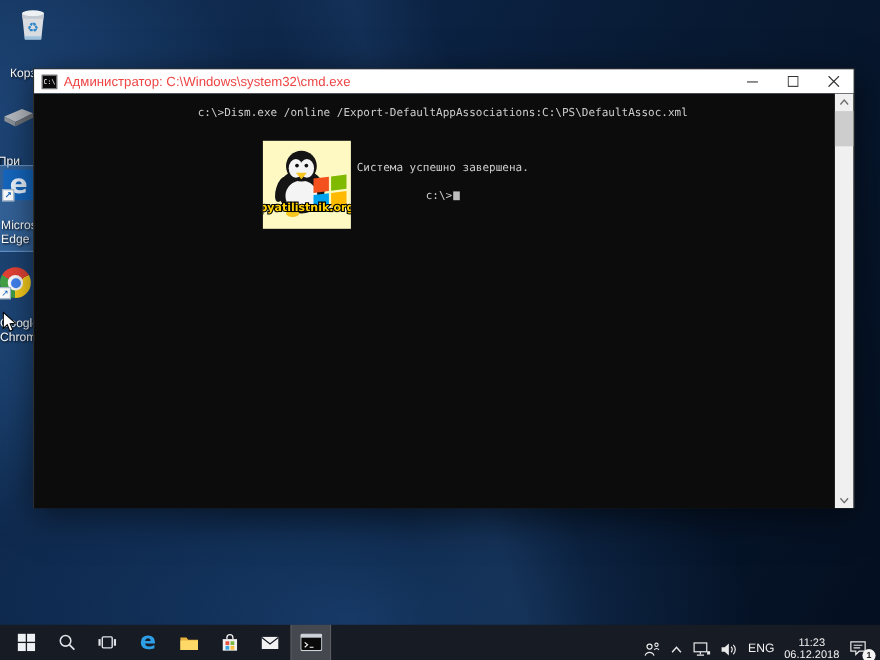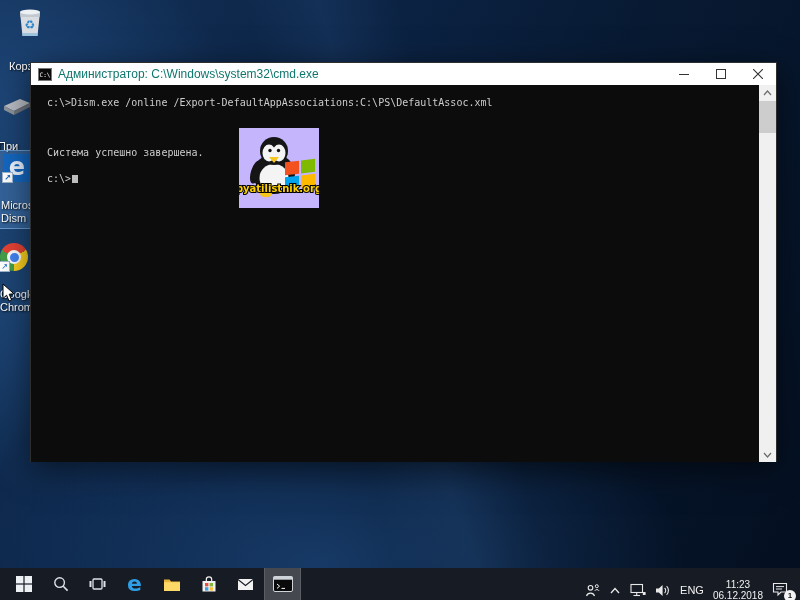--- a/index.html
+++ b/index.html
@@ -58,40 +58,40 @@
   }
   .titlebar {
     height:22px; background:#ffffff; display:flex; align-items:center;
   }
   .cmd-mini-icon {
     width:14px; height:13px; margin-left:7px; background:#0a0a0a; border:1px solid #777;
     color:#fff; font-size:6px; line-height:11px; font-family:"DejaVu Sans Mono", monospace;
     text-align:center; flex:0 0 auto;
   }
   .title-text {
-    margin-left:6px; font-size:12px; color:#0f766e; white-space:nowrap; overflow:hidden; flex:1 1 auto;
+    margin-left:6px; font-size:12px; color:#ef4444; white-space:nowrap; overflow:hidden; flex:1 1 auto;
   }
   .winctl { display:flex; height:100%; flex:0 0 auto; }
   .winctl .btn { width:37px; height:100%; display:flex; align-items:center; justify-content:center; }
   
   .conbody {
     position:relative; height:377px; background:#0c0c0c; overflow:hidden;
   }
   .conlines {
     position:absolute; left:0; top:12px; right:18px; padding-left:16px;
     font-family:"DejaVu Sans Mono","Liberation Mono", monospace;
-    font-size:10px; color:#cccccc;
+    font-size:10px; color:#cccccc;text-align:center;
   }
   .cline { height:12.6px; line-height:12.6px; white-space:pre; }
   .block-cursor {
     display:inline-block; width:6px; height:8px; background:#bdbdbd;
     margin-left:1px; vertical-align:-1px;
   }
   .conlogo {
-    position:absolute; left:208px; top:43px; width:80px; height:80px; background:#c4b5fd;
+    position:absolute; left:208px; top:43px; width:80px; height:80px; background:#fef9c3;
   }
   .conscroll {
     position:absolute; right:0; top:0; bottom:0; width:17px; background:#f0f0f0;
   }
   .scroll-arrow { position:absolute; left:0; width:17px; height:15px; display:flex; align-items:center; justify-content:center; }
   .scroll-arrow.up { top:0; } .scroll-arrow.down { bottom:0; }
   .scroll-thumb { position:absolute; left:0; top:16px; width:17px; height:32px; background:#cdcdcd; }
   
   .taskbar {
     position:absolute; left:0; bottom:0; width:800px; height:32px; z-index:10;
@@ -141,21 +141,21 @@
       <path d="M18 18 L34 10 L34 14 L18 22 Z" fill="#6f747b"></path>
     </svg>
     <div class="dlabel">При</div>
   </div>
 
   <div class="dicon clip selected" style="left:-2px; top:150px; width:38px; padding:3px 0 3px 0;">
     <div class="edge-tile">e
       <div class="sc-badge">↗</div>
     </div>
     <div class="dlabel">Microsoft</div>
-    <div class="dlabel" style="margin-top:0;">Dism</div>
+    <div class="dlabel" style="margin-top:0;">Edge</div>
   </div>
 
   <div class="dicon clip" style="left:-2px; top:243px; width:38px;">
     <div style="position:relative; width:28px; height:28px; margin-left:2px;">
       <div class="chrome-ball"></div>
       <div class="sc-badge">↗</div>
     </div>
     <div class="dlabel">Google</div>
     <div class="dlabel" style="margin-top:0;">Chrome</div>
   </div>

